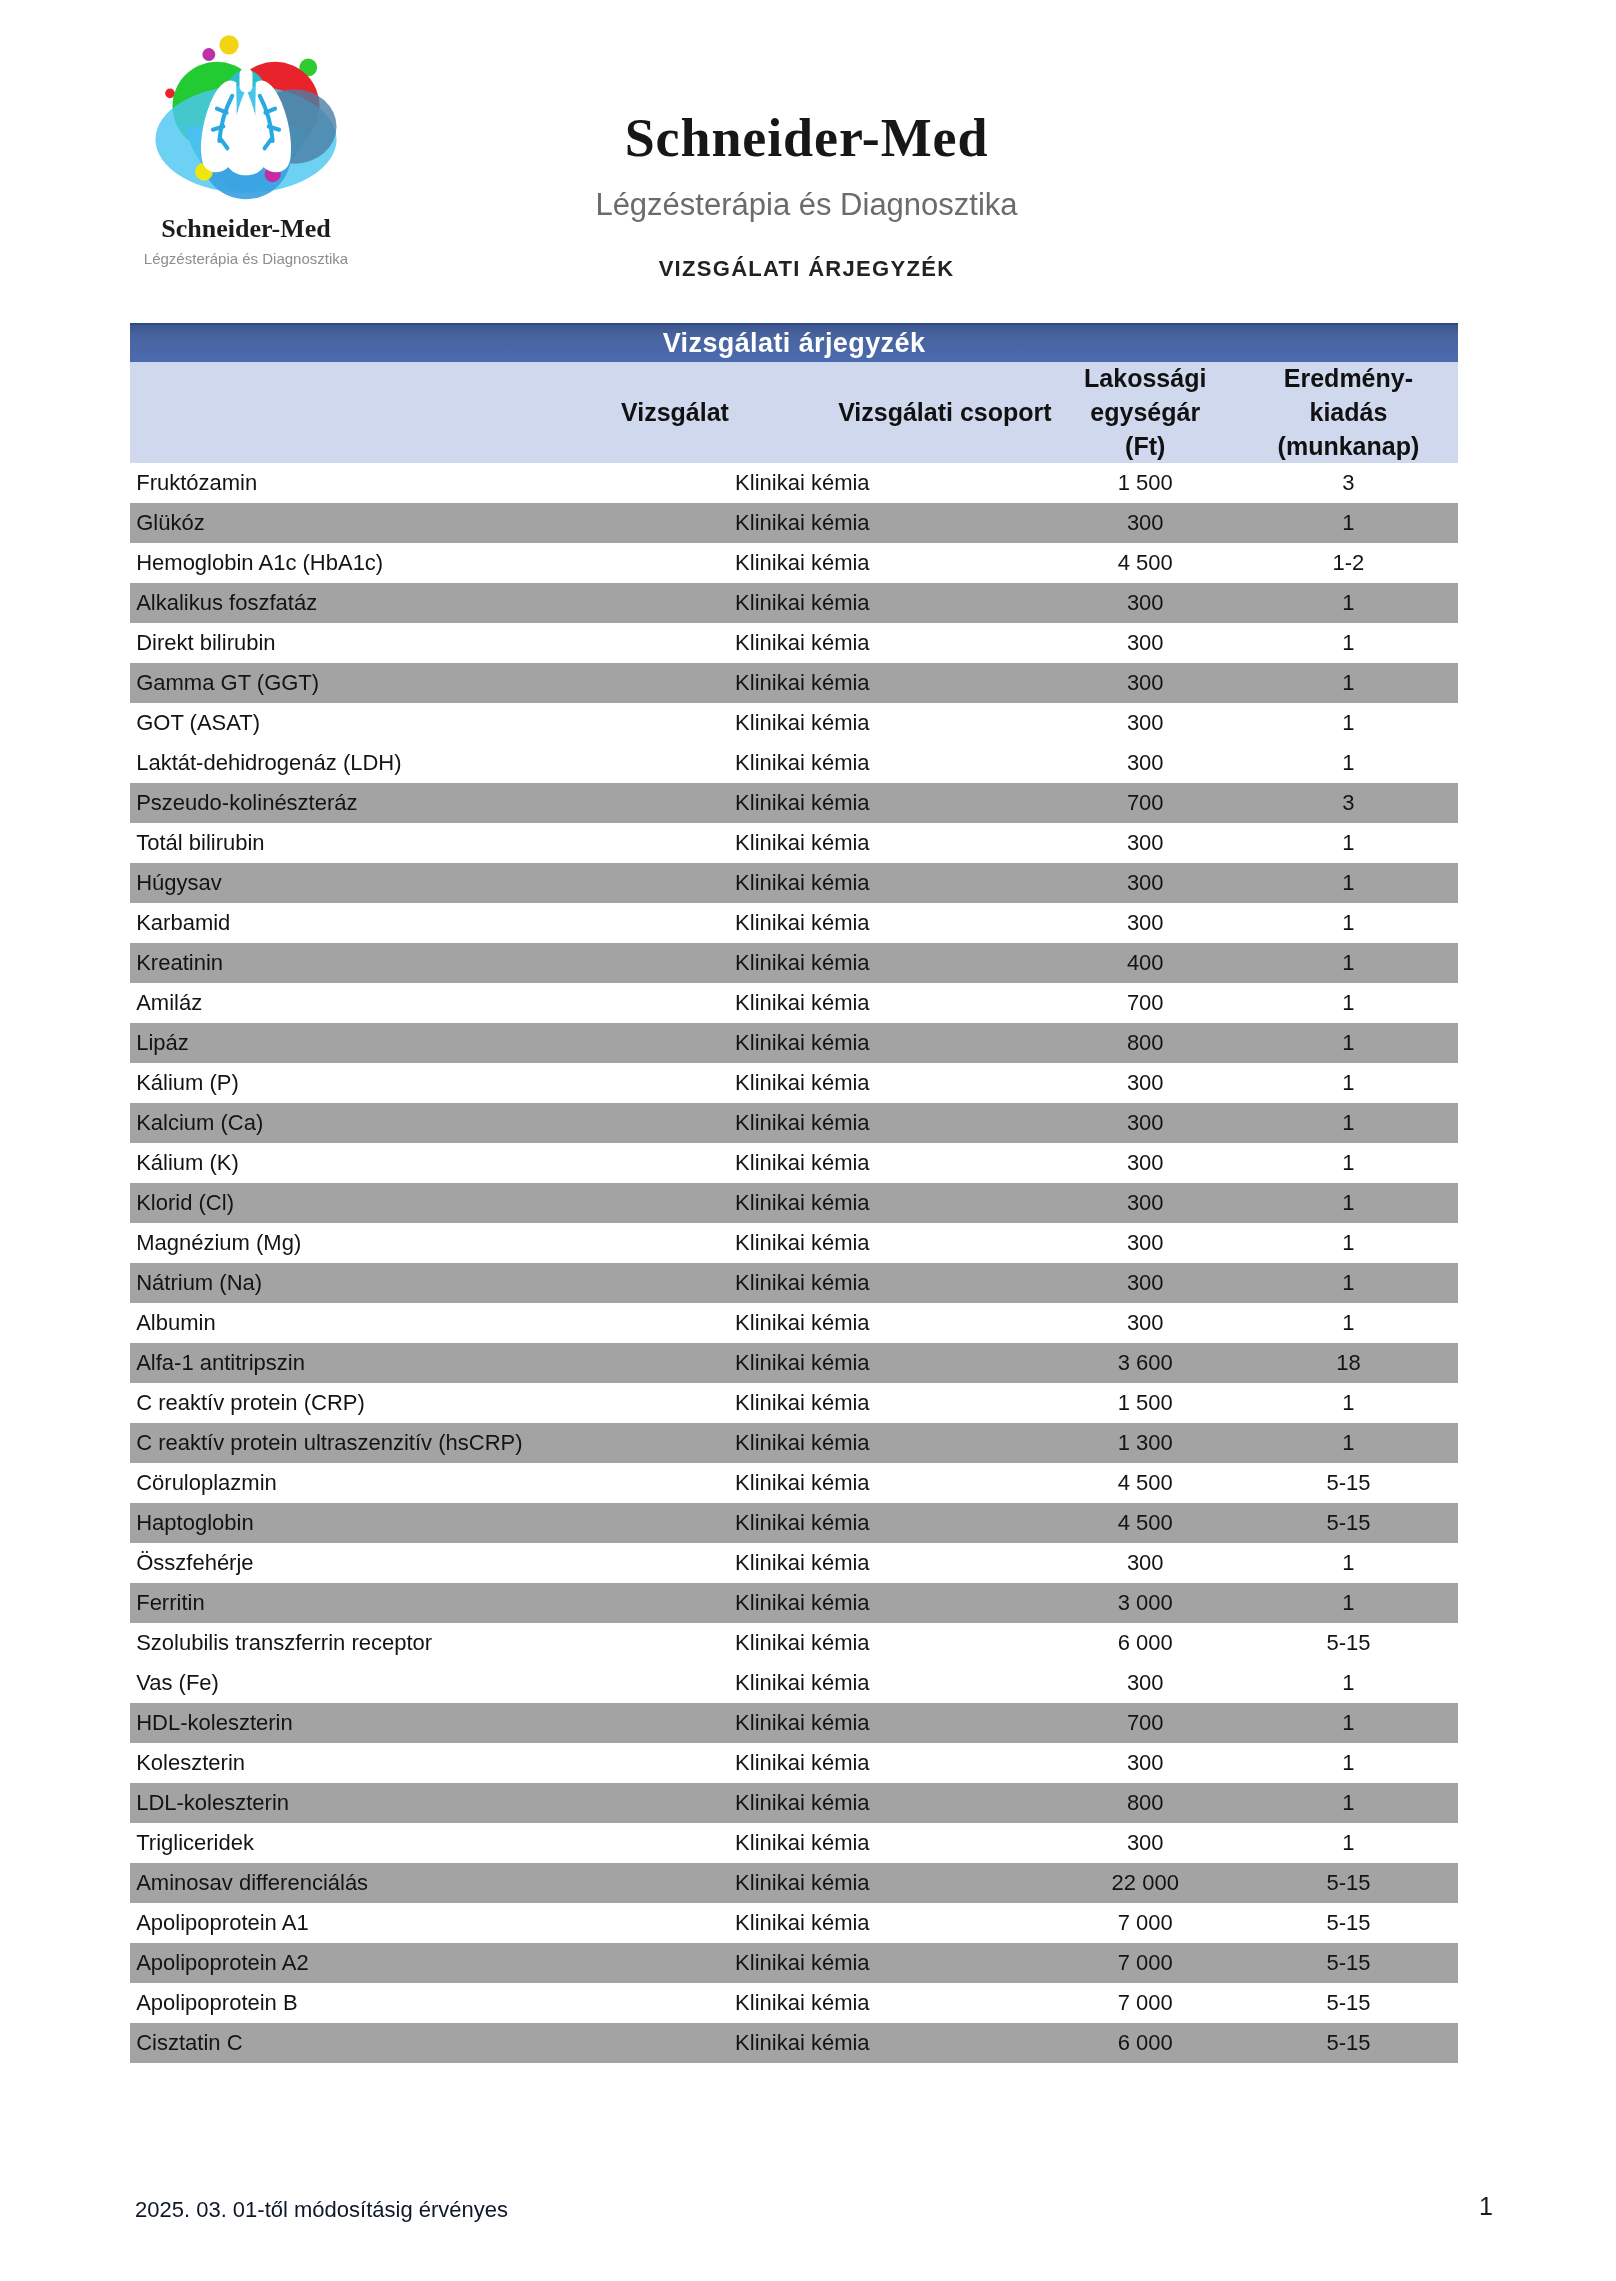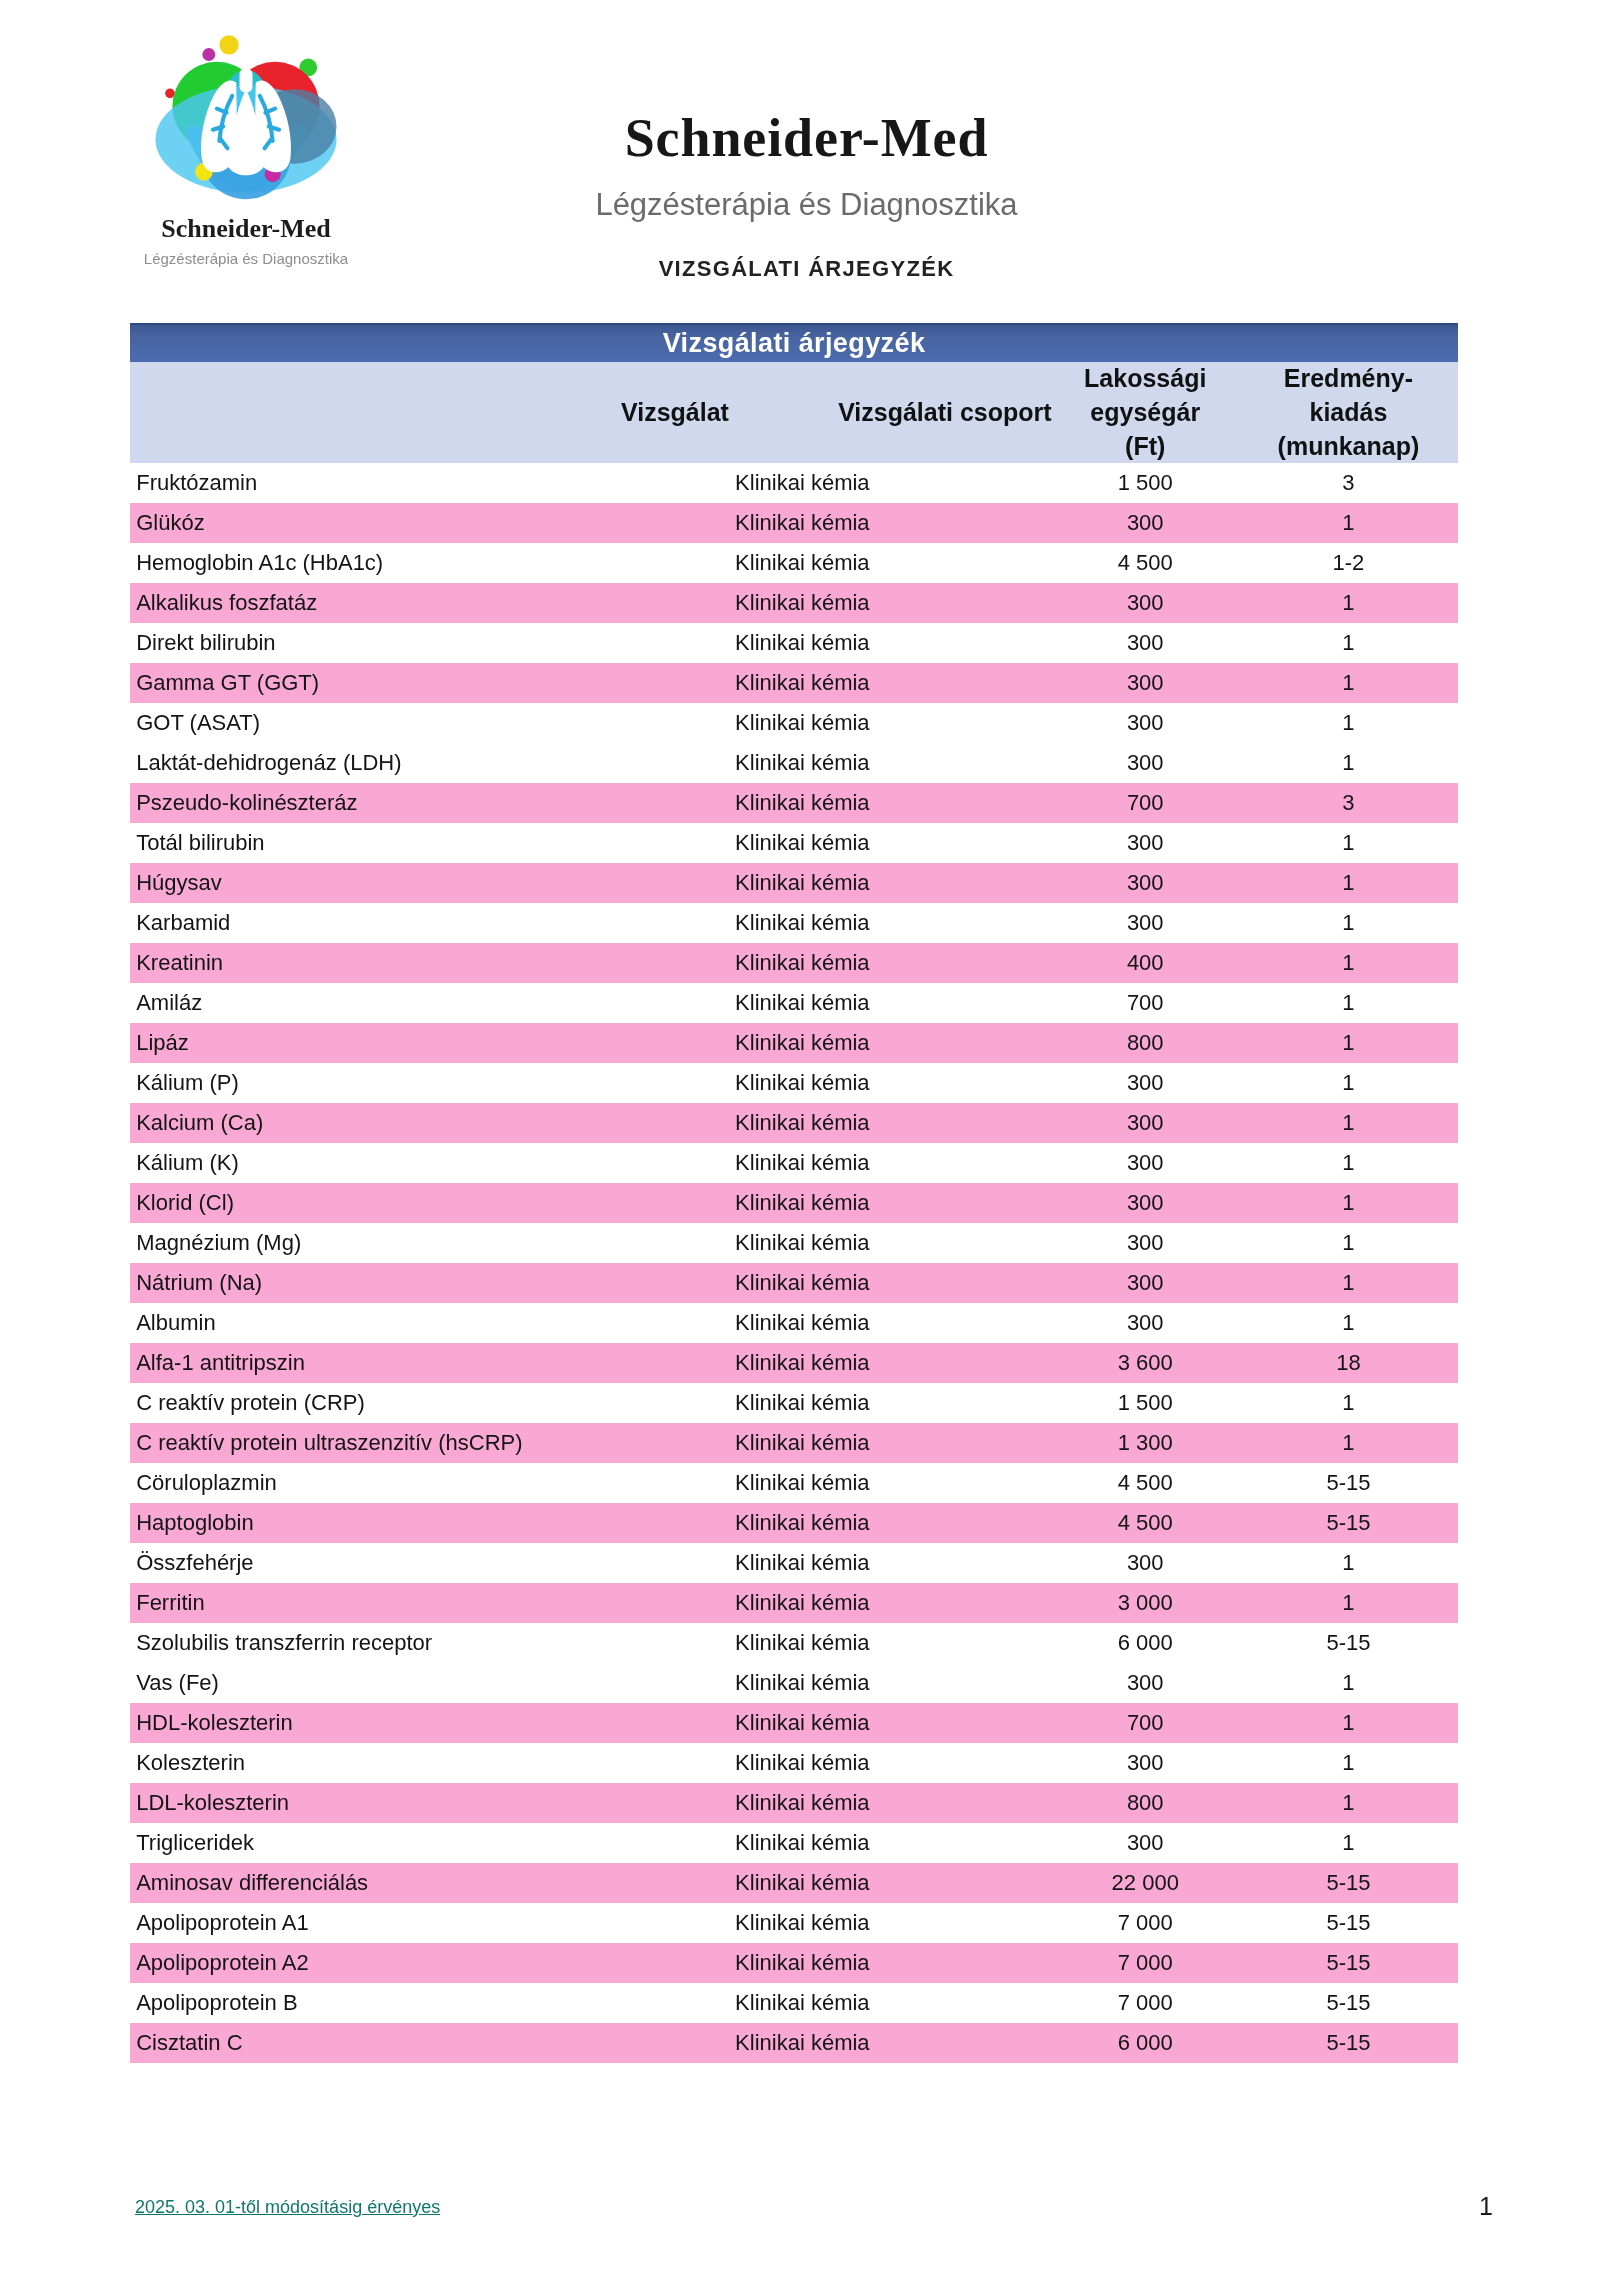--- a/index.html
+++ b/index.html
@@ -39,24 +39,24 @@
   col.c1 { width:45.1%; } col.c2 { width:24.3%; } col.c3 { width:14.1%; } col.c4 { width:16.5%; }
   thead th {
     background:#cfd8ed; height:100px; vertical-align:middle;
     font-size:25px; font-weight:bold; color:#111; padding:0;
   }
   th.h-left { text-align:right; padding-left:6.2px; }
   th.h-center { text-align:center; white-space:pre-line; line-height:1.35; }
   tbody td { height:40px; padding:0; font-size:22px; color:#141414; vertical-align:middle; white-space:nowrap; }
   tbody td.t-left { text-align:left; padding-left:6.2px; }
   tbody td.t-center { text-align:center; }
-  tbody tr.alt { background:#f9a8d4; }
+  tbody tr.alt { background:#a3a3a3; }
 
   
-  .footer-validity { position:absolute; left:135px; top:2197px; font-size:18px; color:#0f766e;text-decoration:underline; }
+  .footer-validity { position:absolute; left:135px; top:2197px; font-size:22px; color:#0f172a; }
   .footer-page { position:absolute; left:1479px; top:2192px; font-size:25px; color:#1a1a1a; }
 </style>
 </head>
 <body>
 
 <div class="page">
 
   <div class="logo-block">
     <svg class="logo-svg" viewBox="0 0 240 220" aria-hidden="true">
 

